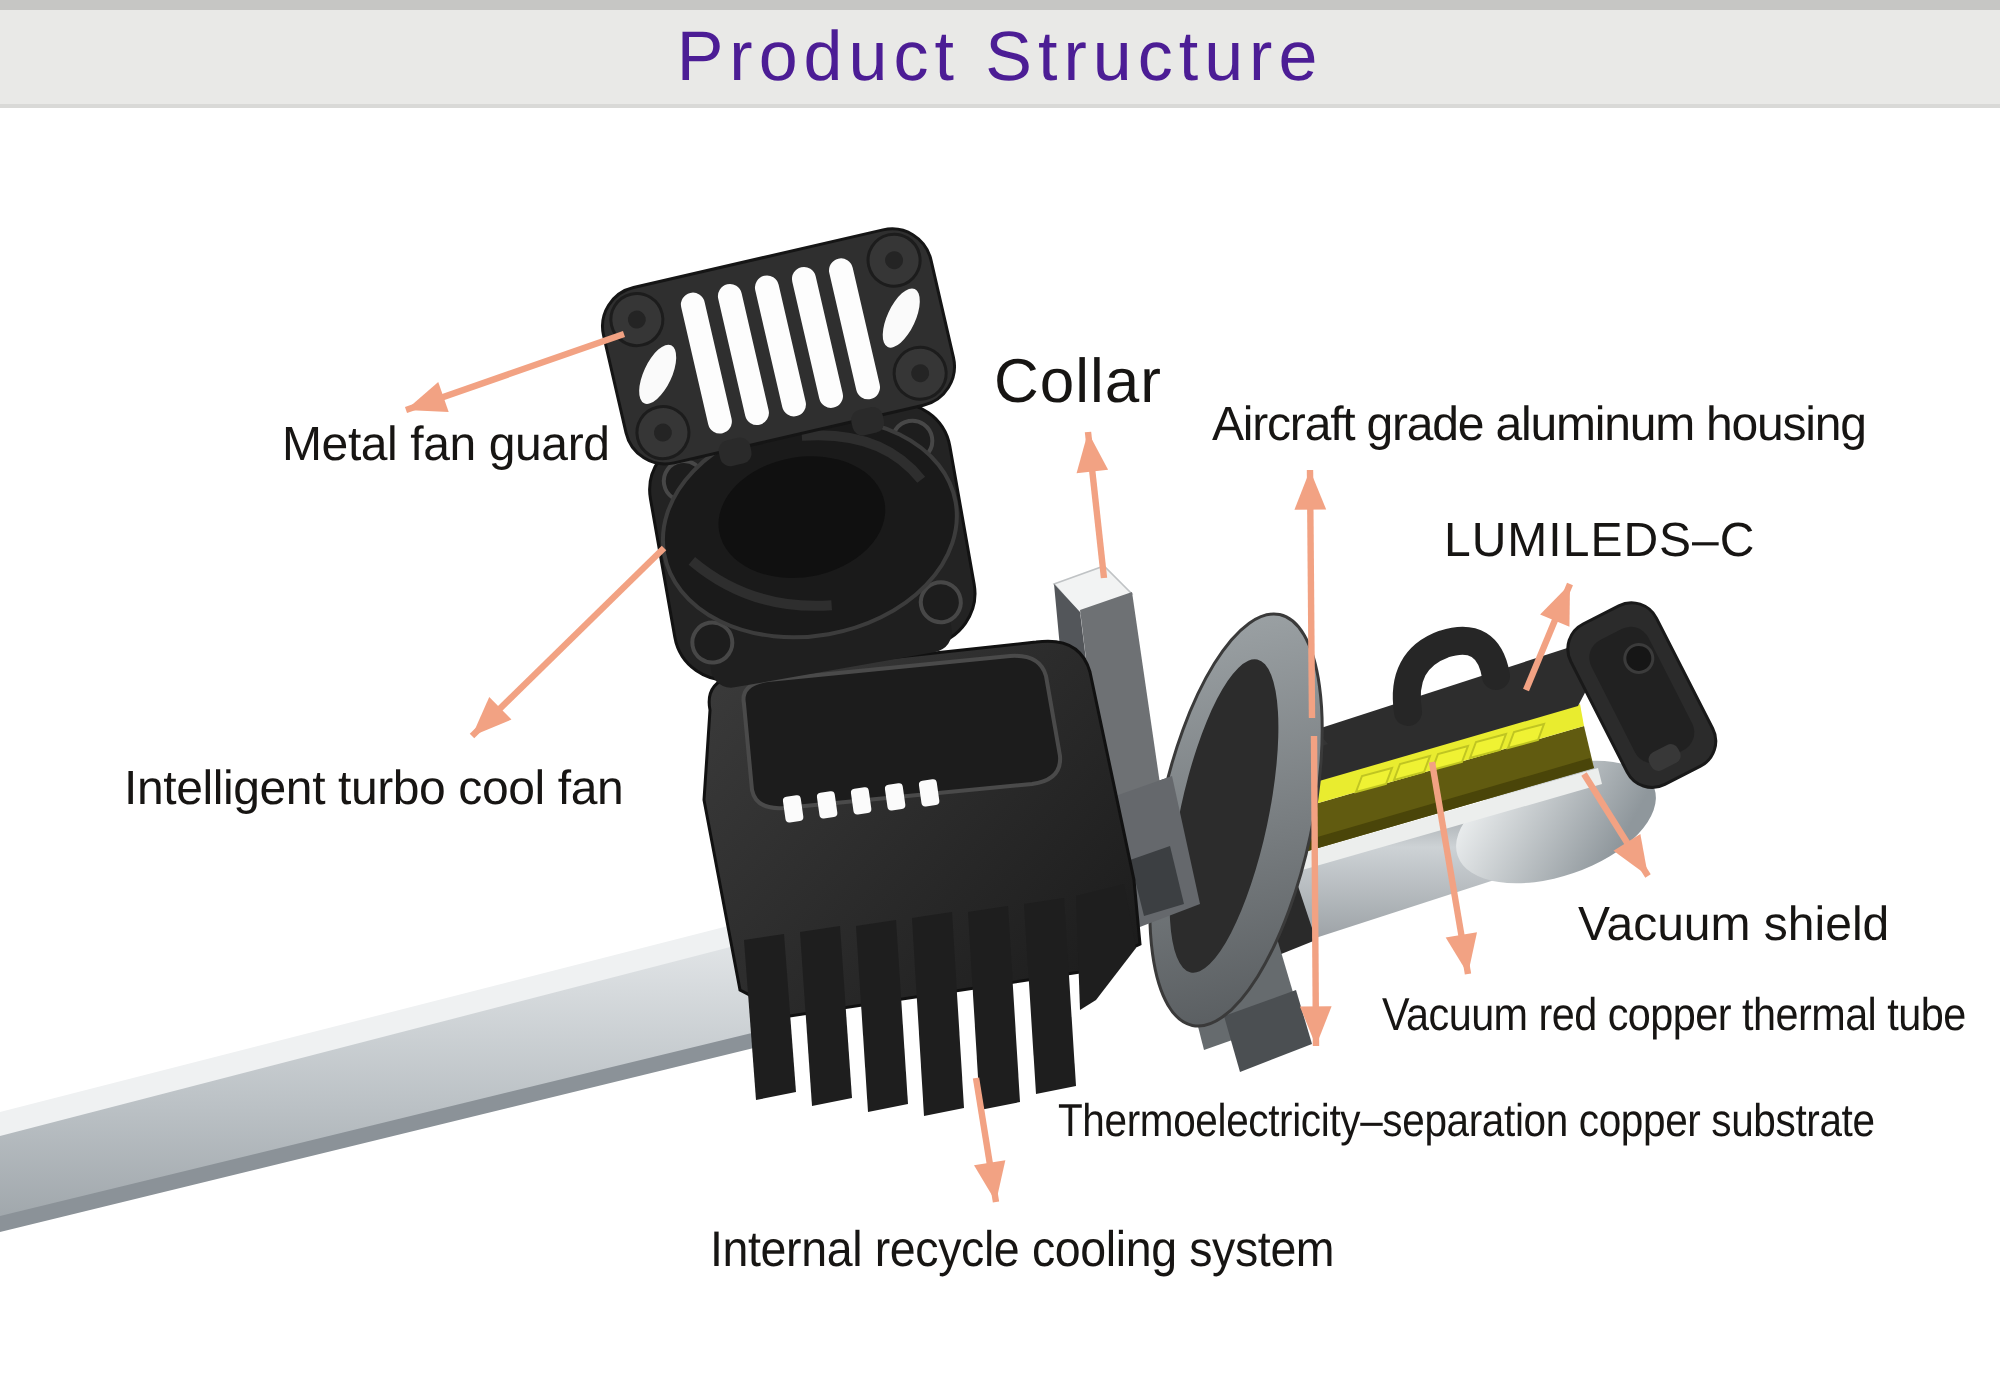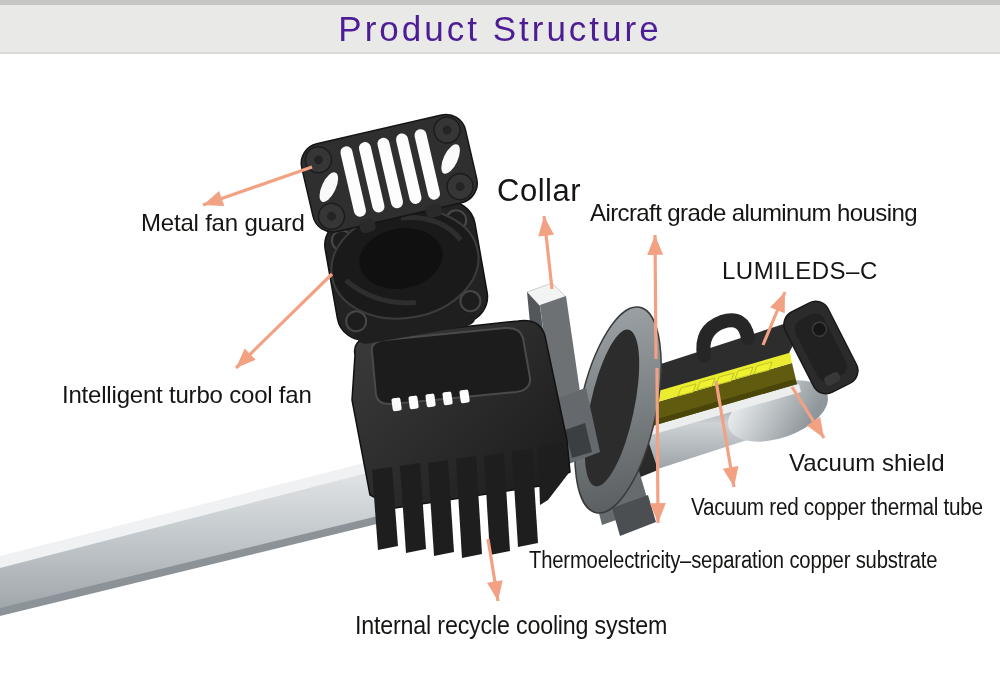--- a/index.html
+++ b/index.html
@@ -11,21 +11,21 @@
   .page{position:absolute;inset:0;}
   .topstrip{position:absolute;left:0;top:0;width:1000px;height:5px;background:var(--strip);}
   .titlebar{position:absolute;left:0;top:5px;width:1000px;height:47px;background:var(--bar);
             border-bottom:2px solid #d9d9d7;display:flex;align-items:center;justify-content:center;}
   .titlebar h1{margin:0;font-size:35px;font-weight:400;letter-spacing:3px;color:#4c1d95;}
   .stage{position:absolute;left:0;top:0;width:1000px;height:697px;}
   svg{position:absolute;left:0;top:0;}
   .lbl{position:absolute;color:var(--ink);white-space:nowrap;line-height:1.15;z-index:5;}
   .l-metal   {left:96px;  top:209px; font-size:24px; letter-spacing:-0.2px;margin-left:45px;}
   .l-collar  {left:497px; top:173px; font-size:31px; letter-spacing:0.5px;}
-  .l-aircraft{left:590px; top:199px; font-size:24px; letter-spacing:-0.6px;}
+  .l-aircraft{left:606px; top:199px; font-size:24px; letter-spacing:-0.6px;}
   .l-lumileds{left:722px; top:257px; font-size:24px; letter-spacing:0.5px;}
   .l-turbo   {left:62px;  top:381px; font-size:24px; letter-spacing:-0.2px;}
   .l-glare   {left:789px; top:449px; font-size:24px; letter-spacing:0px;}
   .l-vacuum  {left:691px; top:494px; font-size:23px; transform:scaleX(0.90);transform-origin:left top; letter-spacing:-0.3px;}
   .l-thermo  {left:529px; top:547px; font-size:23px; transform:scaleX(0.88);transform-origin:left top; letter-spacing:-0.2px;}
   .l-internal{left:355px; top:611px; font-size:25px; transform:scaleX(0.93);transform-origin:left top; letter-spacing:-0.2px;}
   .arrow{stroke:var(--arrow);stroke-width:3.2;fill:none;}
   .ah{fill:var(--arrow);}
 </style>
 </head>

